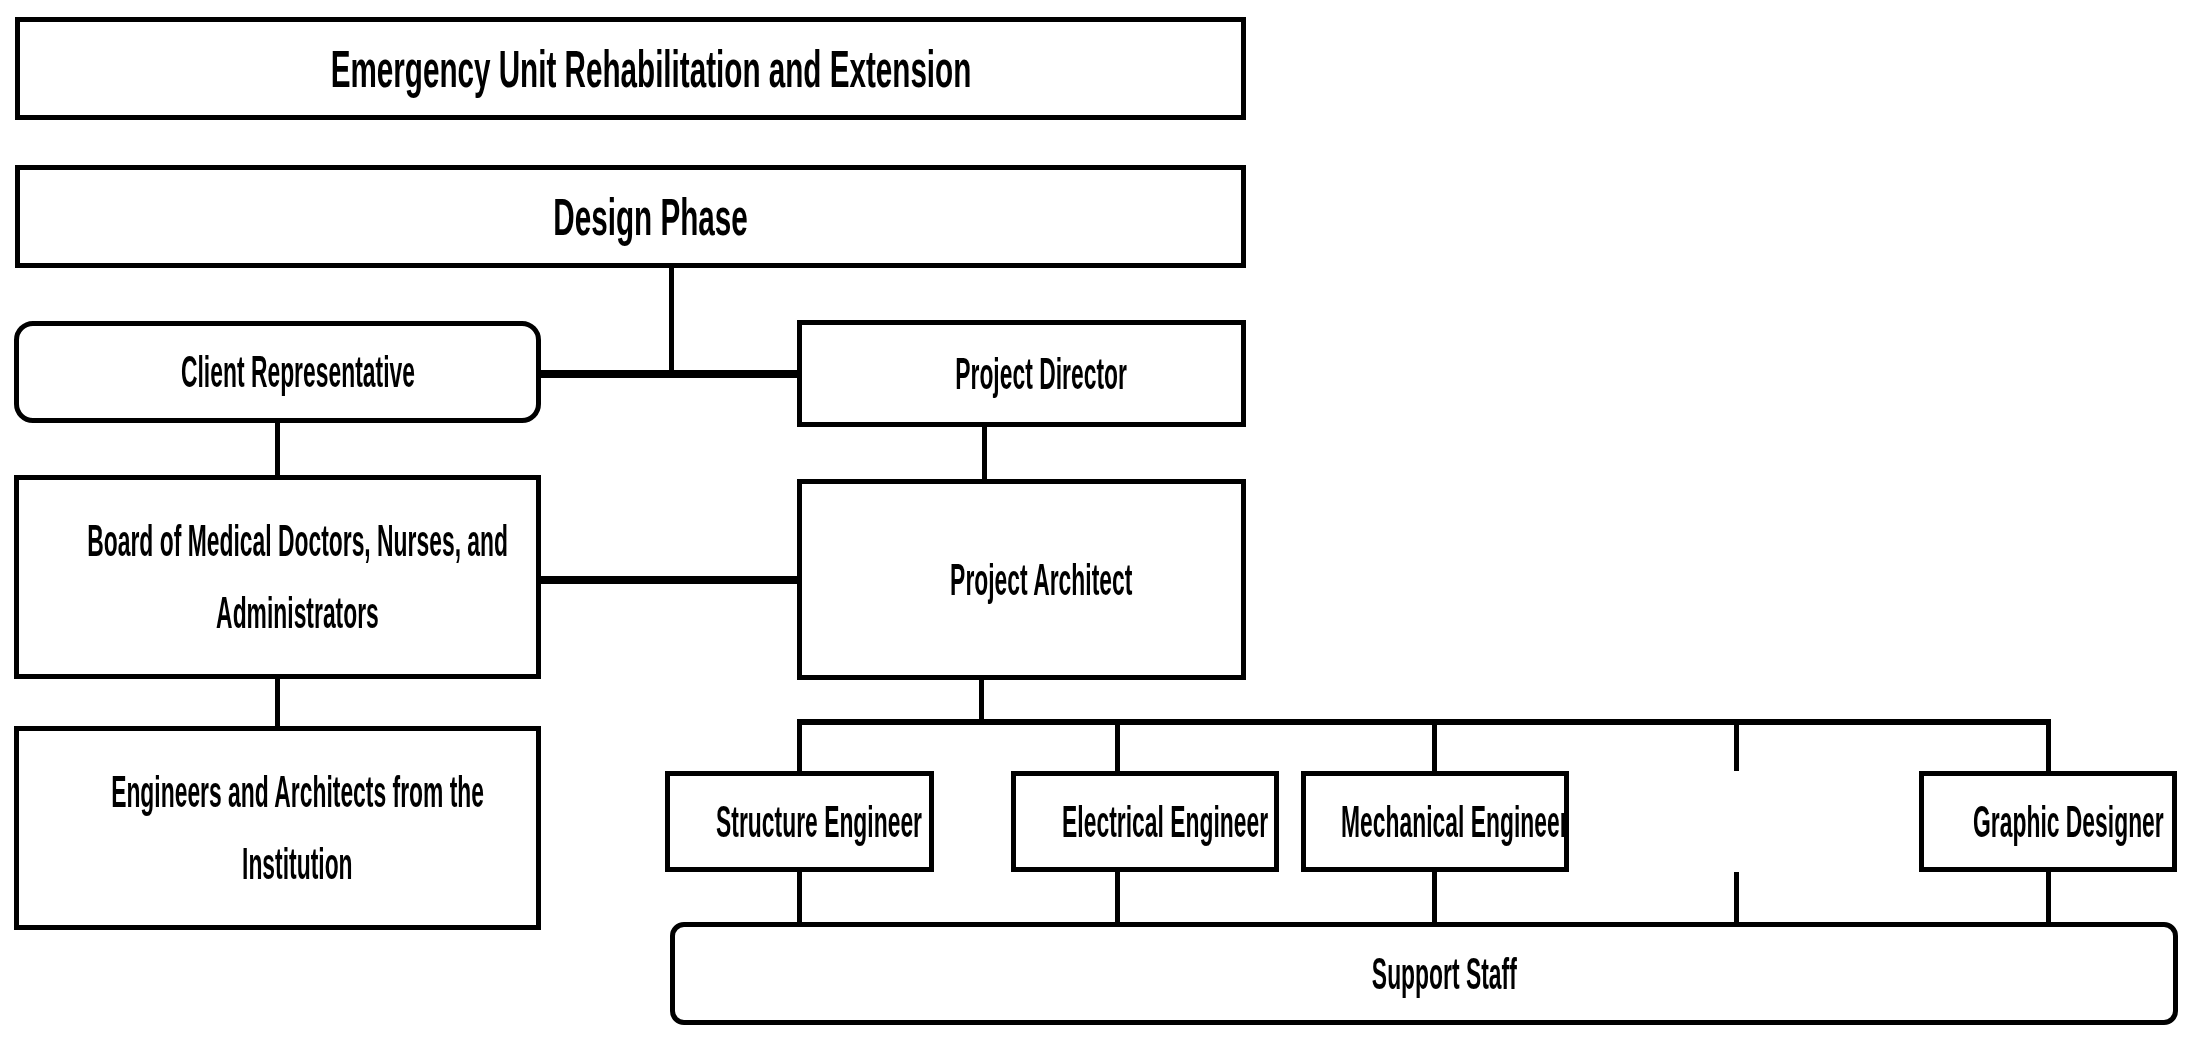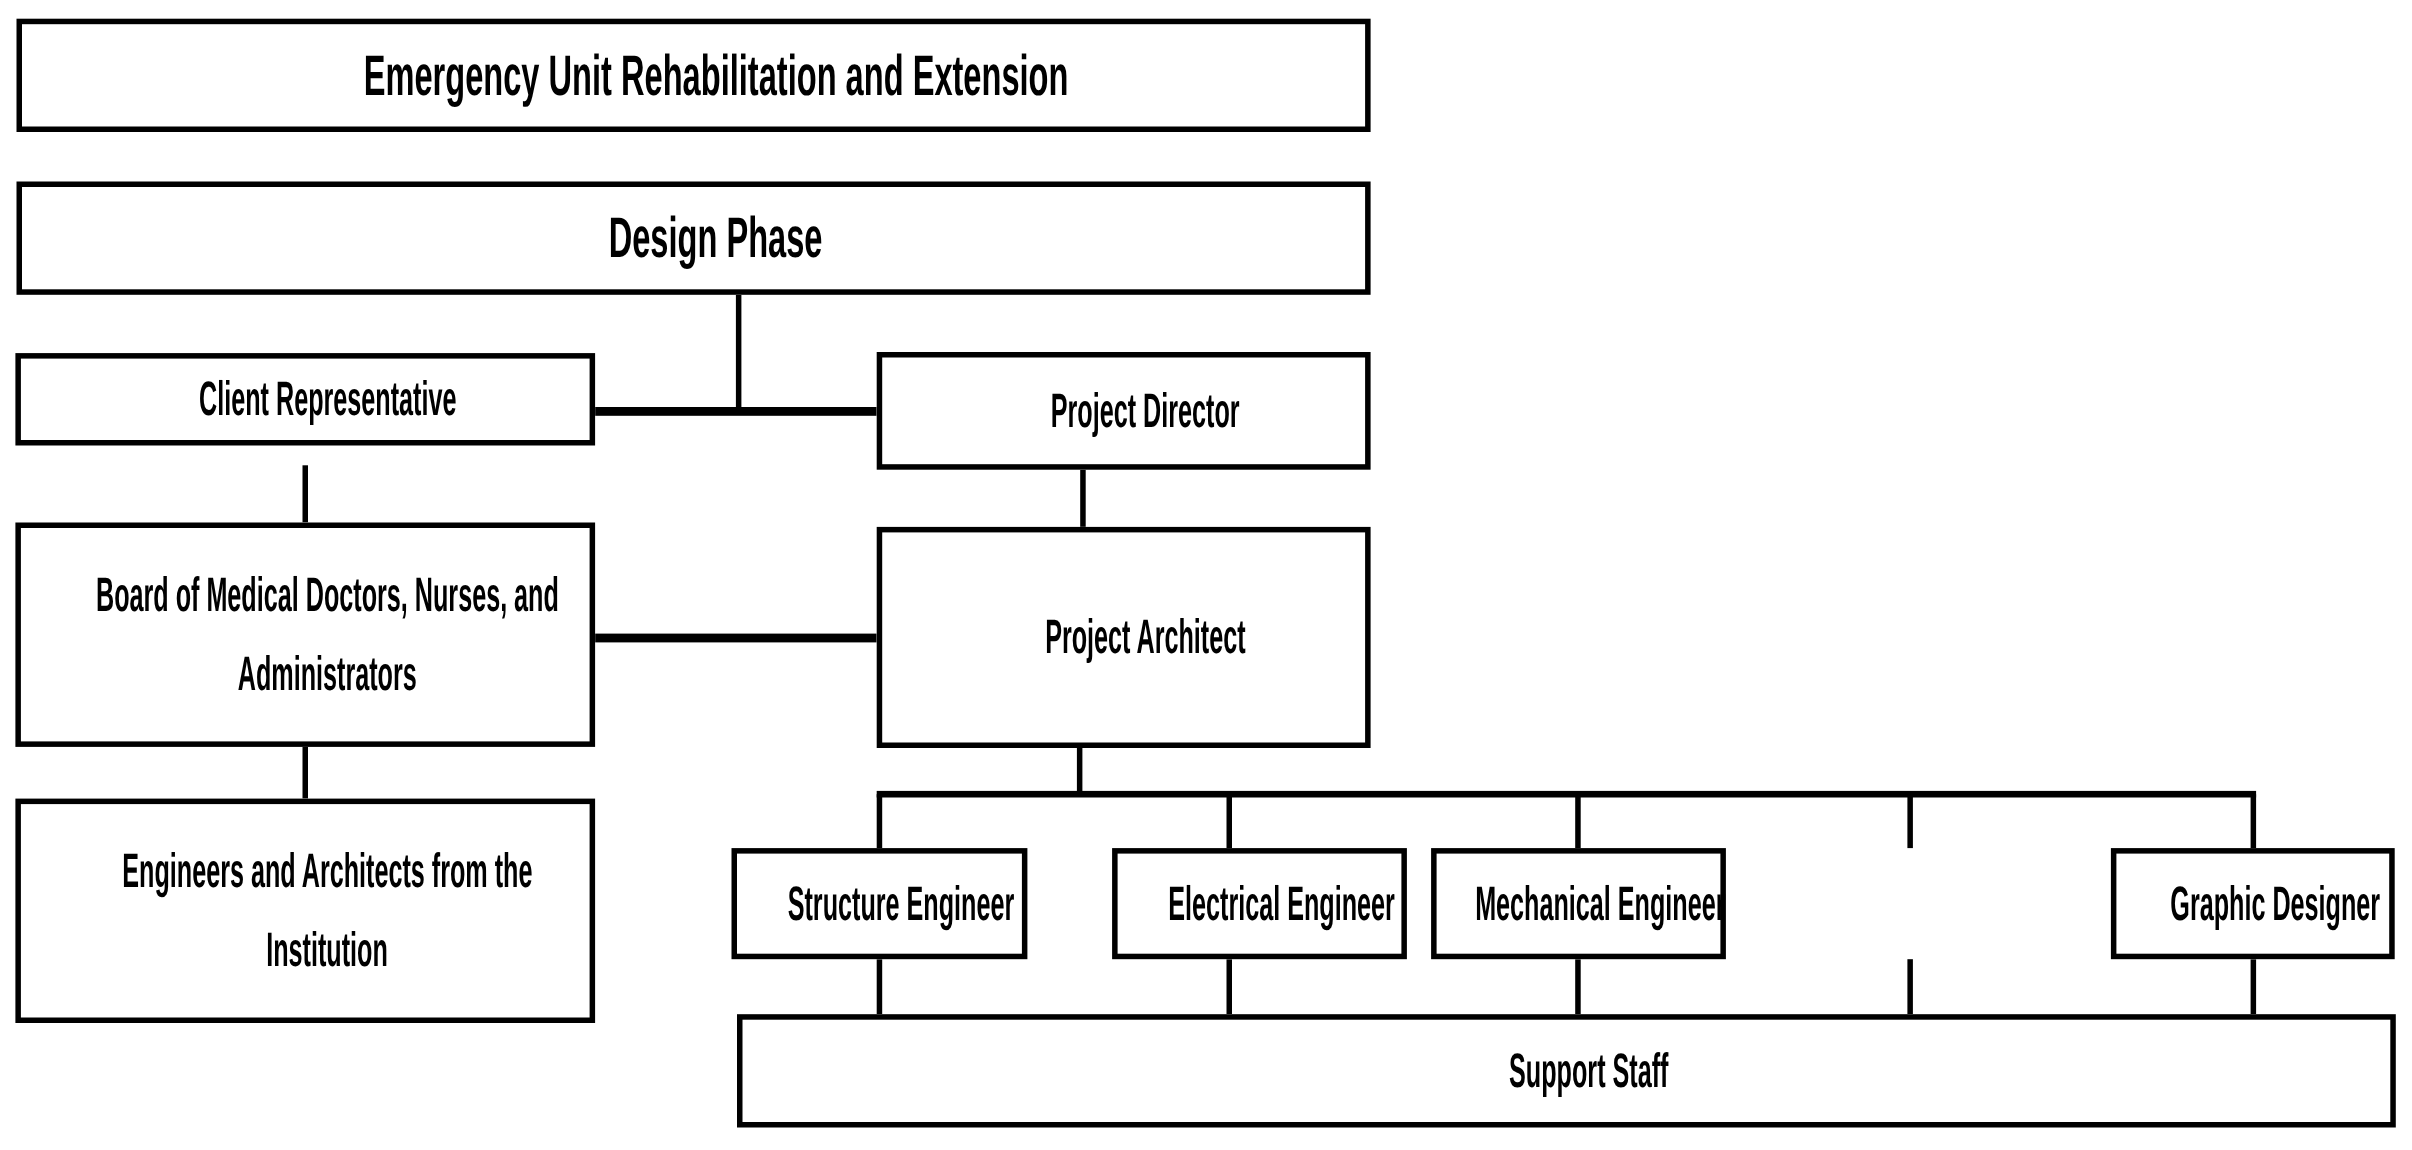--- a/index.html
+++ b/index.html
@@ -73,21 +73,21 @@
   <div class="connector" style="left:2046px; top:872px; width:5px; height:50px;"></div>
 
   <div class="box title-box" style="left:15px; top:17px; width:1231px; height:103px;">
     <span class="line">Emergency Unit Rehabilitation and Extension</span>
   </div>
 
   <div class="box title-box" style="left:15px; top:165px; width:1231px; height:103px;">
     <span class="line">Design Phase</span>
   </div>
 
-  <div class="box" style="left:14px; top:321px; width:527px; height:84px;">
+  <div class="box" style="left:14px; top:321px; width:527px; height:102px;border-radius:19px;">
     <span class="line">Client Representative</span>
   </div>
 
   <div class="box" style="left:797px; top:320px; width:449px; height:107px;">
     <span class="line">Project Director</span>
   </div>
 
   <div class="box" style="left:14px; top:475px; width:527px; height:204px;">
     <span class="line">Board of Medical Doctors, Nurses, and</span>
     <span class="line">Administrators</span>
@@ -112,17 +112,17 @@
 
   <div class="box" style="left:1301px; top:771px; width:268px; height:101px;">
     <span class="line">Mechanical Engineer</span>
   </div>
 
 
   <div class="box" style="left:1919px; top:771px; width:258px; height:101px;">
     <span class="line">Graphic Designer</span>
   </div>
 
-  <div class="box" style="left:670px; top:922px; width:1508px; height:103px;">
+  <div class="box" style="left:670px; top:922px; width:1508px; height:103px;border-radius:14px;">
     <span class="line">Support Staff</span>
   </div>
 
 </div>
 
 </body></html>

